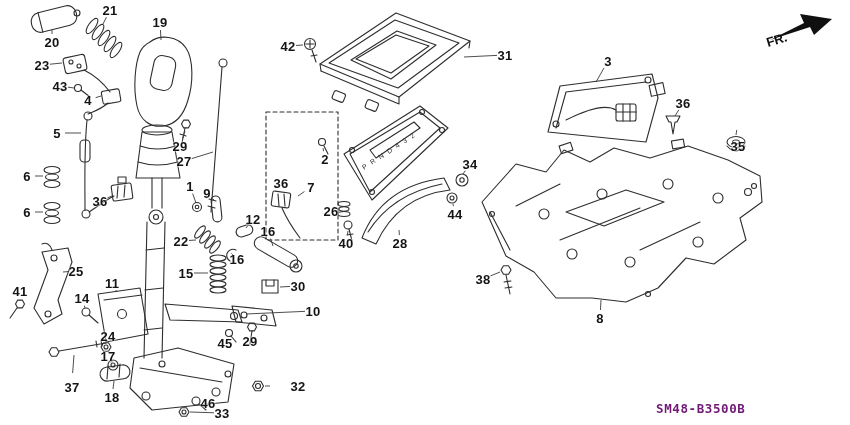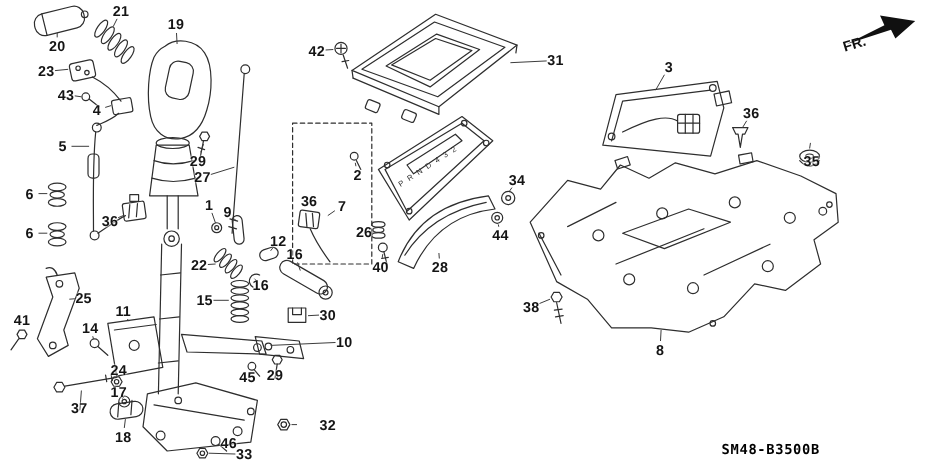--- a/index.html
+++ b/index.html
@@ -5,21 +5,21 @@
   html,body{margin:0;padding:0;background:#fff;}
   #stage{position:relative;width:850px;height:425px;background:#ffffff;
          font-family:"Liberation Sans",sans-serif;overflow:hidden;}
   #art,#leaders{position:absolute;left:0;top:0;}
   #leaders line{stroke:#3a3a3a;stroke-width:0.9;}
   .callout{position:absolute;transform:translate(-50%,-50%);
            font-size:13px;font-weight:700;color:#141414;letter-spacing:.2px;
            text-shadow:0 0 2px #fff,0 0 2px #fff;line-height:1;}
   #part-code{position:absolute;left:656px;top:401px;
              font-family:"DejaVu Sans Mono",monospace;font-size:12.5px;
-             font-weight:700;color:#000000;letter-spacing:.6px;}
+             font-weight:700;color:#701a75;letter-spacing:.6px;}
 </style>
 </head>
 <body>
 
 <div id="stage">
 
   <svg id="art" width="850" height="425" viewBox="0 0 850 425">
     <g stroke="#2e2e2e" stroke-width="1.1" fill="none" stroke-linecap="round" stroke-linejoin="round">
 
       <g>
@@ -423,21 +423,21 @@
       <div class="callout" style="left: 253px; top: 219px;">12</div>
       <div class="callout" style="left: 237px; top: 259px;">16</div>
       <div class="callout" style="left: 186px; top: 273px;">15</div>
       <div class="callout" style="left: 268px; top: 231px;">16</div>
       <div class="callout" style="left: 76px; top: 271px;">25</div>
       <div class="callout" style="left: 20px; top: 291px;">41</div>
       <div class="callout" style="left: 82px; top: 298px;">14</div>
       <div class="callout" style="left: 112px; top: 283px;">11</div>
       <div class="callout" style="left: 108px; top: 336px;">24</div>
       <div class="callout" style="left: 108px; top: 356px;">17</div>
-      <div class="callout" style="left: 72px; top: 371px;">37</div>
+      <div class="callout" style="left: 72px; top: 387px;">37</div>
       <div class="callout" style="left: 112px; top: 397px;">18</div>
       <div class="callout" style="left: 288px; top: 46px;">42</div>
       <div class="callout" style="left: 505px; top: 55px;">31</div>
       <div class="callout" style="left: 325px; top: 159px;">2</div>
       <div class="callout" style="left: 311px; top: 187px;">7</div>
       <div class="callout" style="left: 281px; top: 183px;">36</div>
       <div class="callout" style="left: 331px; top: 211px;">26</div>
       <div class="callout" style="left: 346px; top: 243px;">40</div>
       <div class="callout" style="left: 400px; top: 243px;">28</div>
       <div class="callout" style="left: 298px; top: 286px;">30</div>

